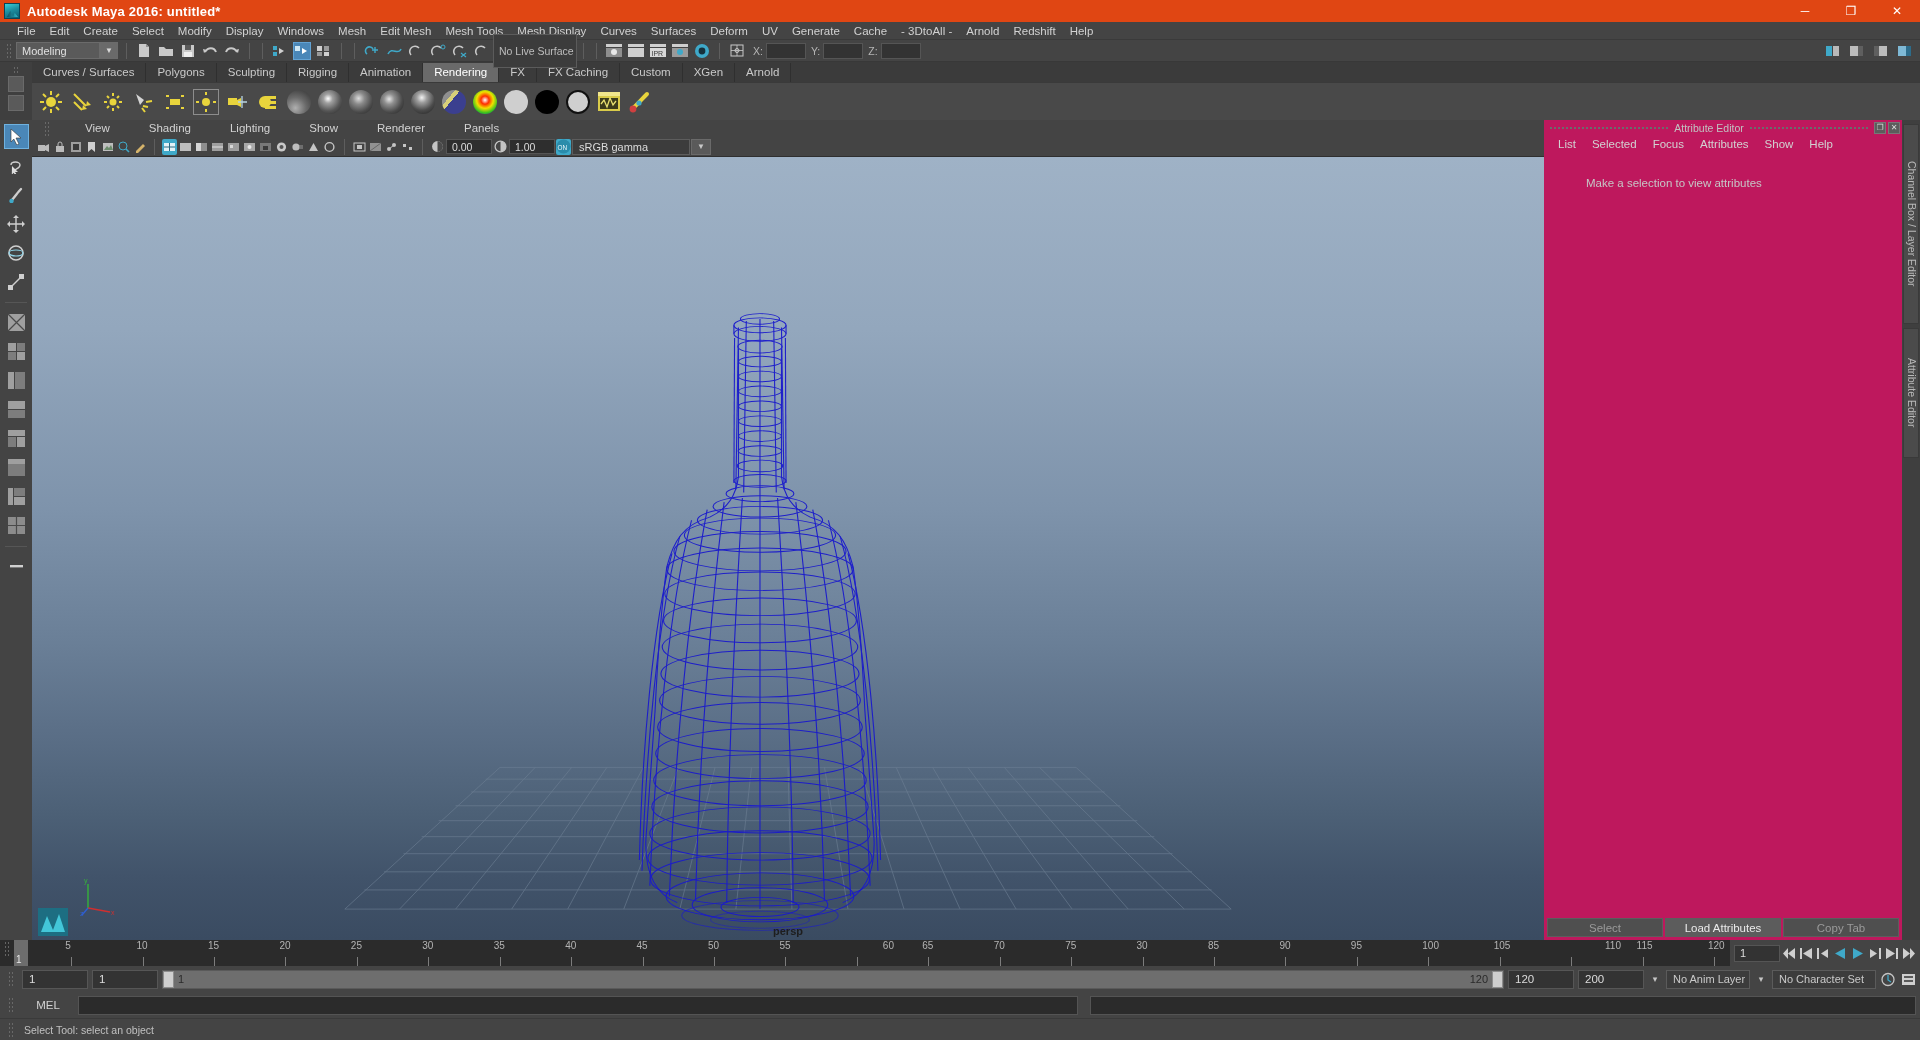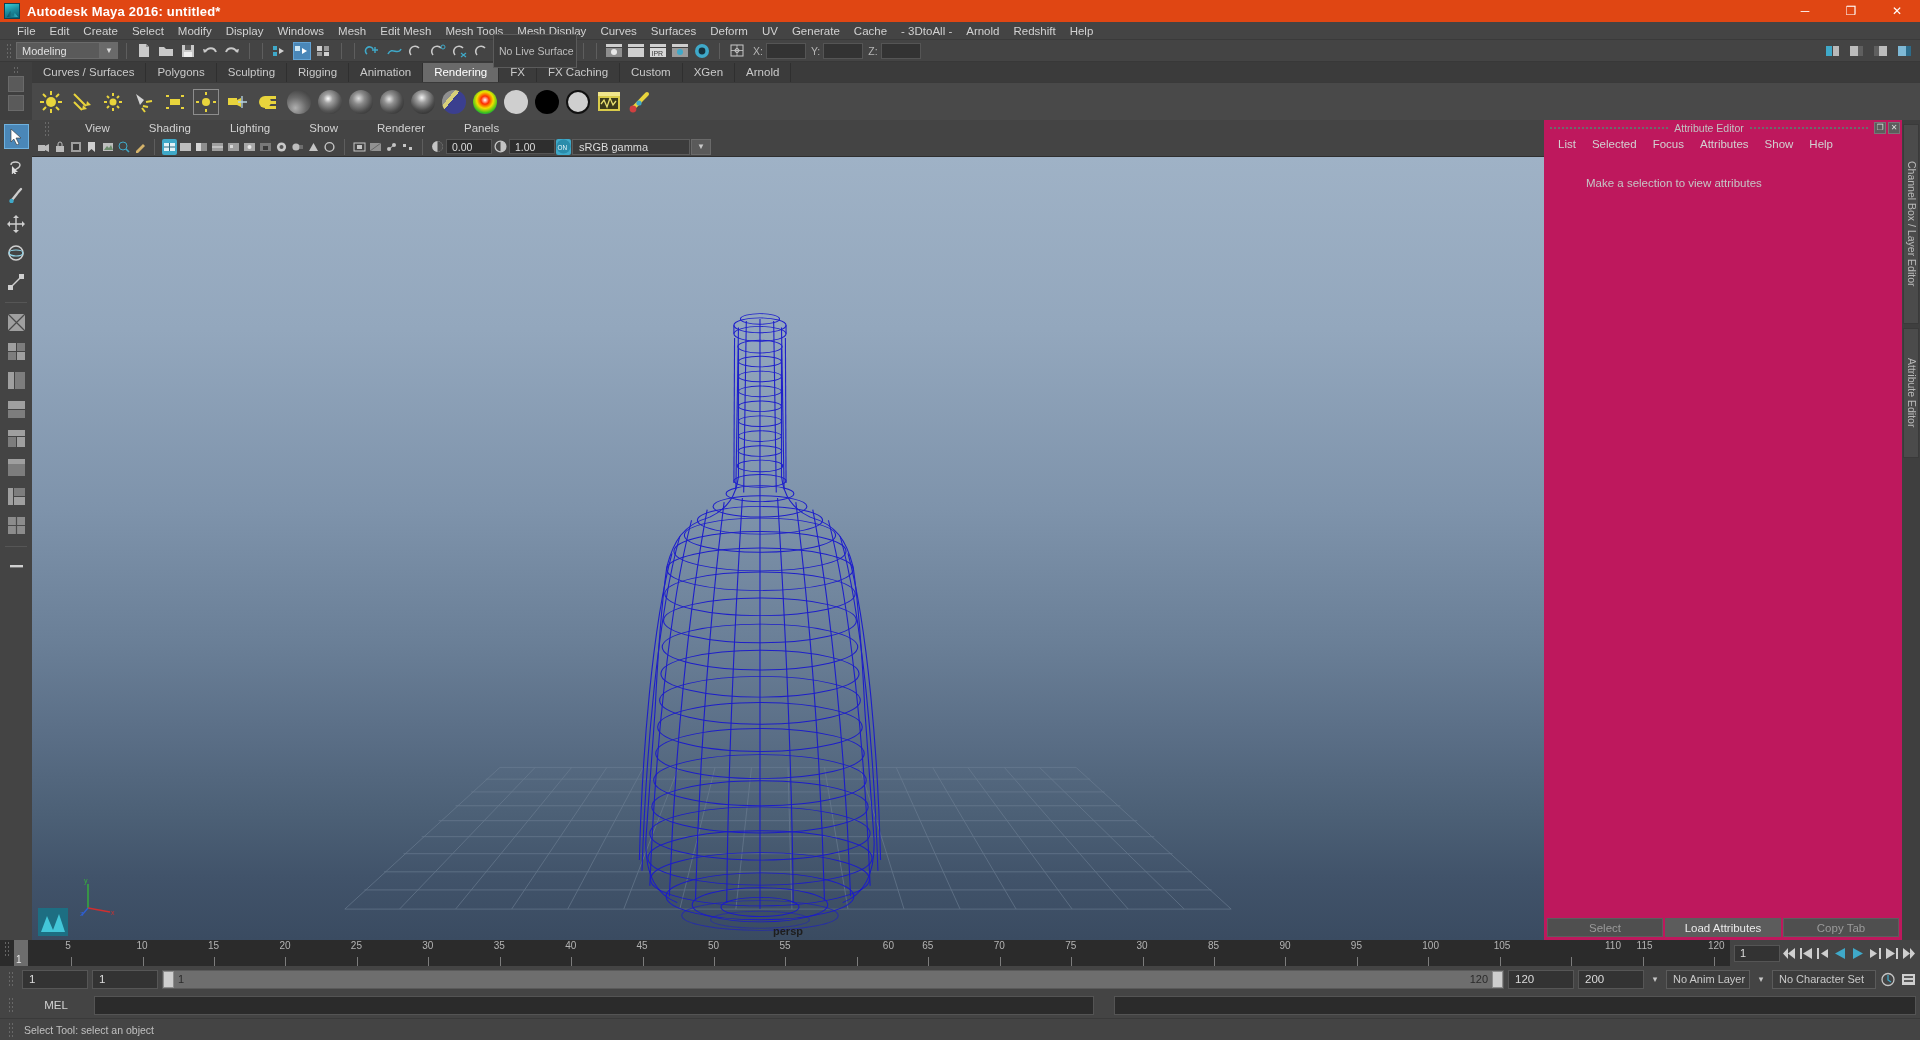--- a/index.html
+++ b/index.html
@@ -158,21 +158,21 @@
   .rng-bar { flex:1; height:19px; background:#6e6e6e; border:1px solid #5a5a5a;
              display:flex; align-items:center; justify-content:space-between; position:relative; }
   .rng-grip { width:11px; height:17px; background:#cfcfcf; border:1px solid #8e8e8e; }
   .rng-bar .lbl { font-size:11px; color:#2a2a2a; position:absolute; }
   .rng-bar .lbl.l { left:15px; }
   .rng-bar .lbl.r { right:15px; }
   .combo { height:19px; background:#3c3c3c; border:1px solid #5b5b5b; font-size:11px;
            color:#c9c9c9; display:flex; align-items:center; padding-left:6px; }
 
   
-  .melrow { flex:0 0 26px; background:#444444; display:flex; align-items:center; padding:0 4px; gap:20px; }
+  .melrow { flex:0 0 26px; background:#444444; display:flex; align-items:center; padding:0 4px; gap:12px; }
   .mel-lbl { width:36px; font-size:11.5px; color:#d2d2d2; text-align:center; }
   .mel-in { width:1000px; height:19px; background:#2b2b2b; border:1px solid #545454; }
   .mel-out { flex:1; height:19px; background:#2b2b2b; border:1px solid #545454; }
 
   
   .helpline { flex:0 0 22px; background:#444444; display:flex; align-items:center;
               padding-left:4px; border-top:1px solid #3a3a3a; }
   .help-txt { font-size:10.5px; color:#c0c0c0; margin-left:6px; }
 </style>
 </head>

